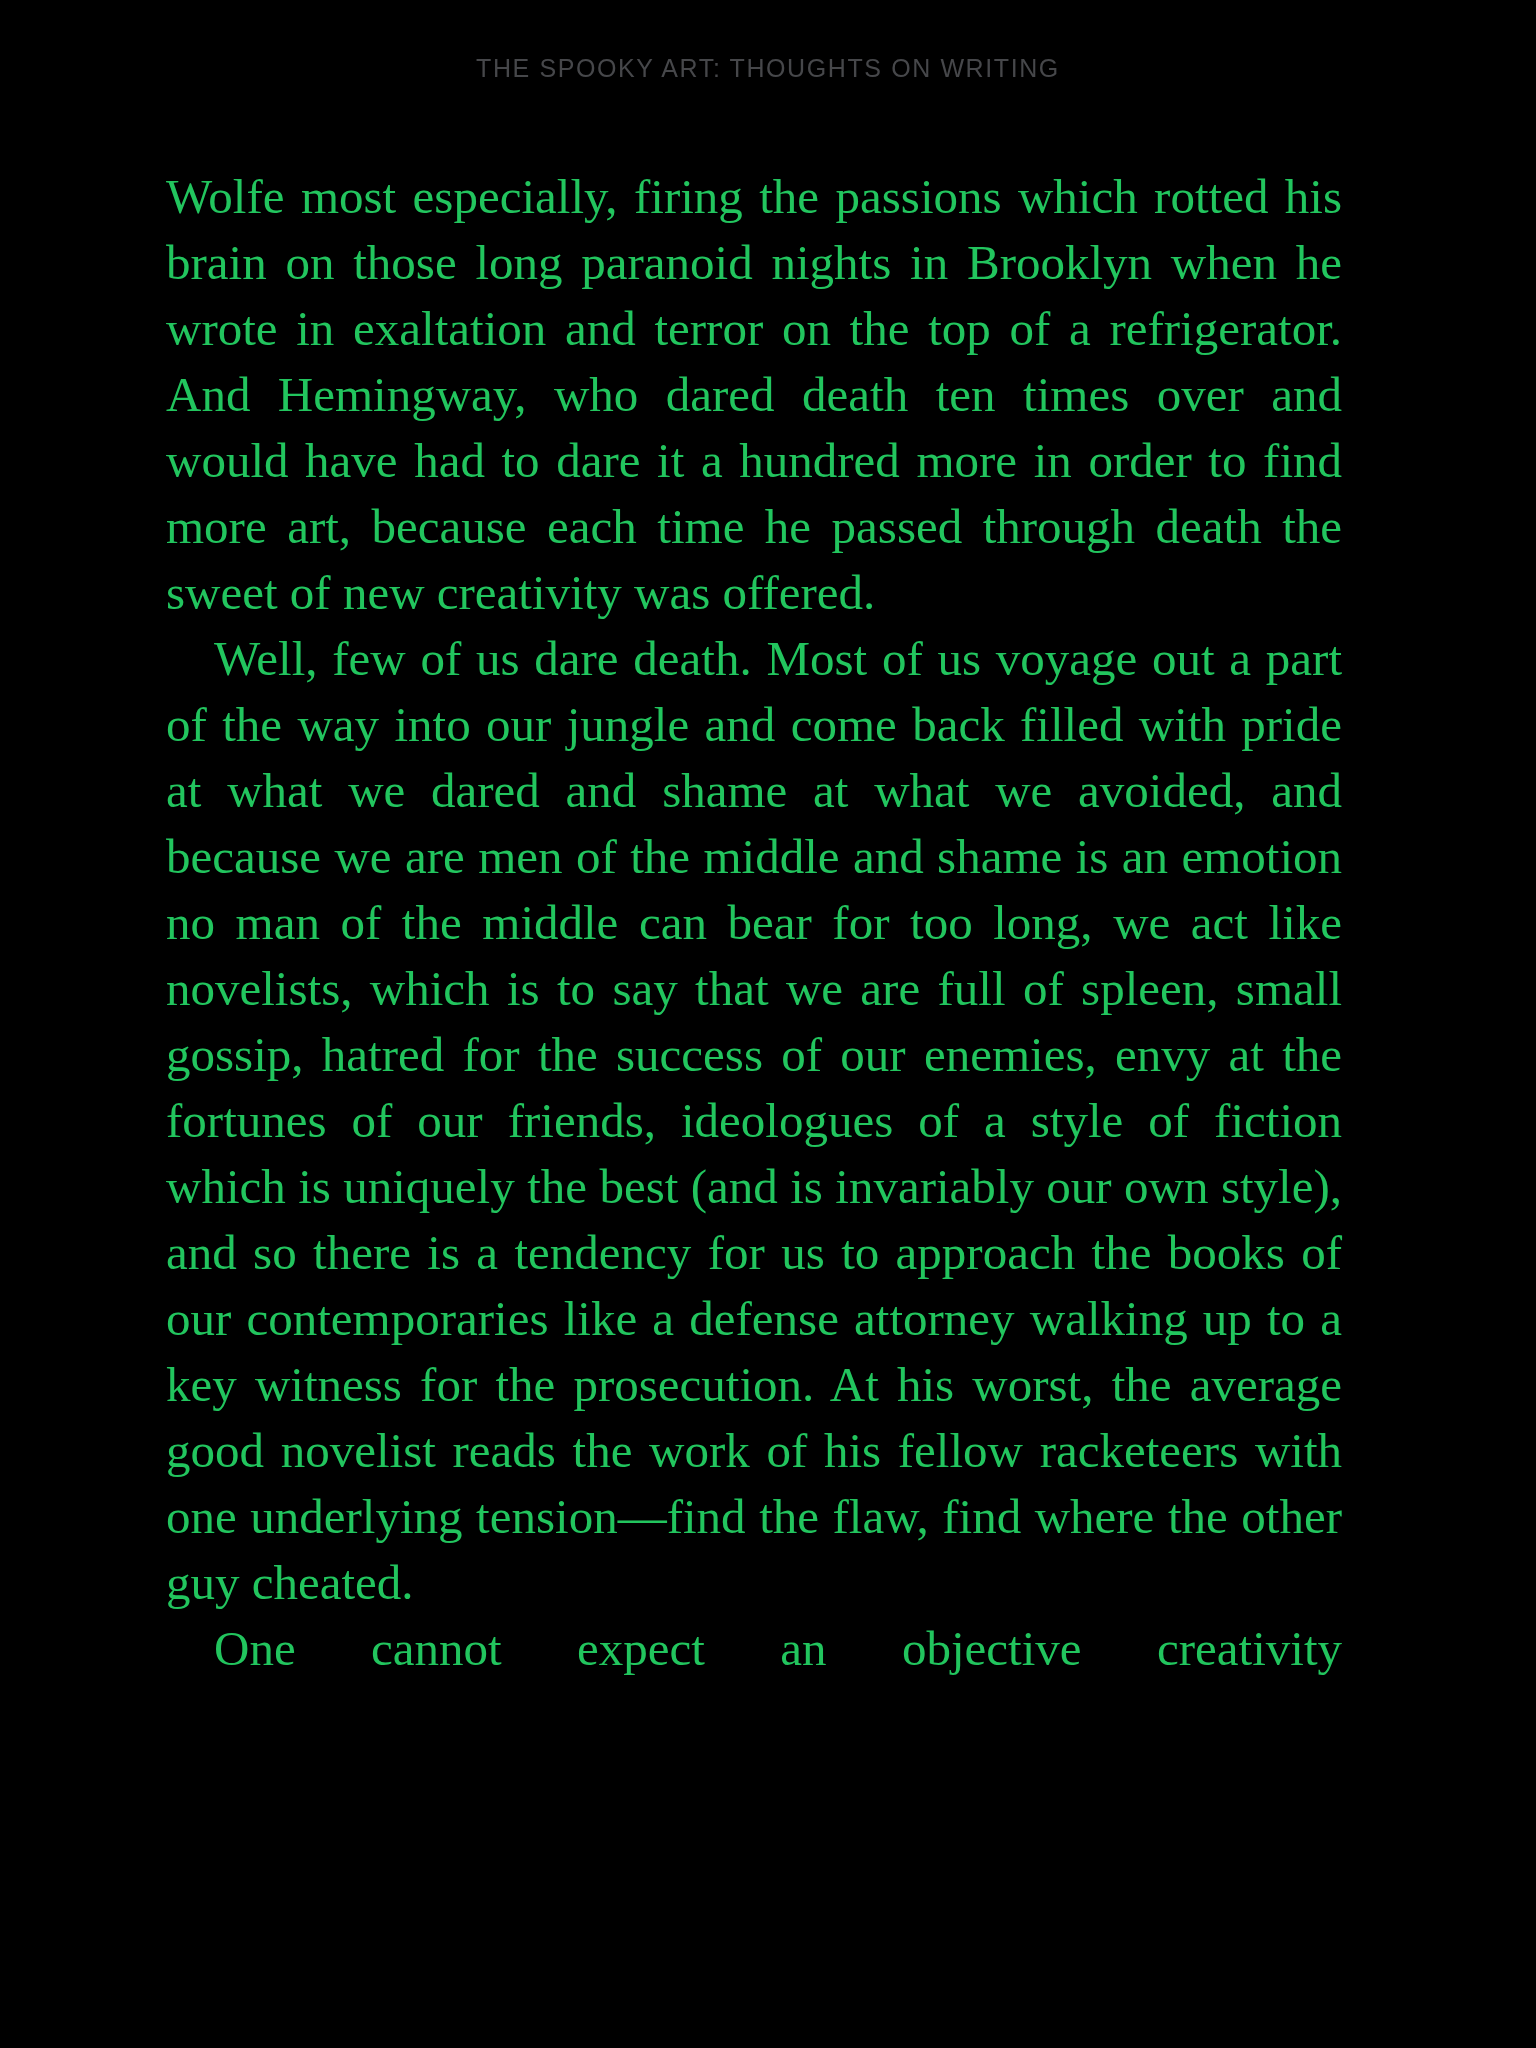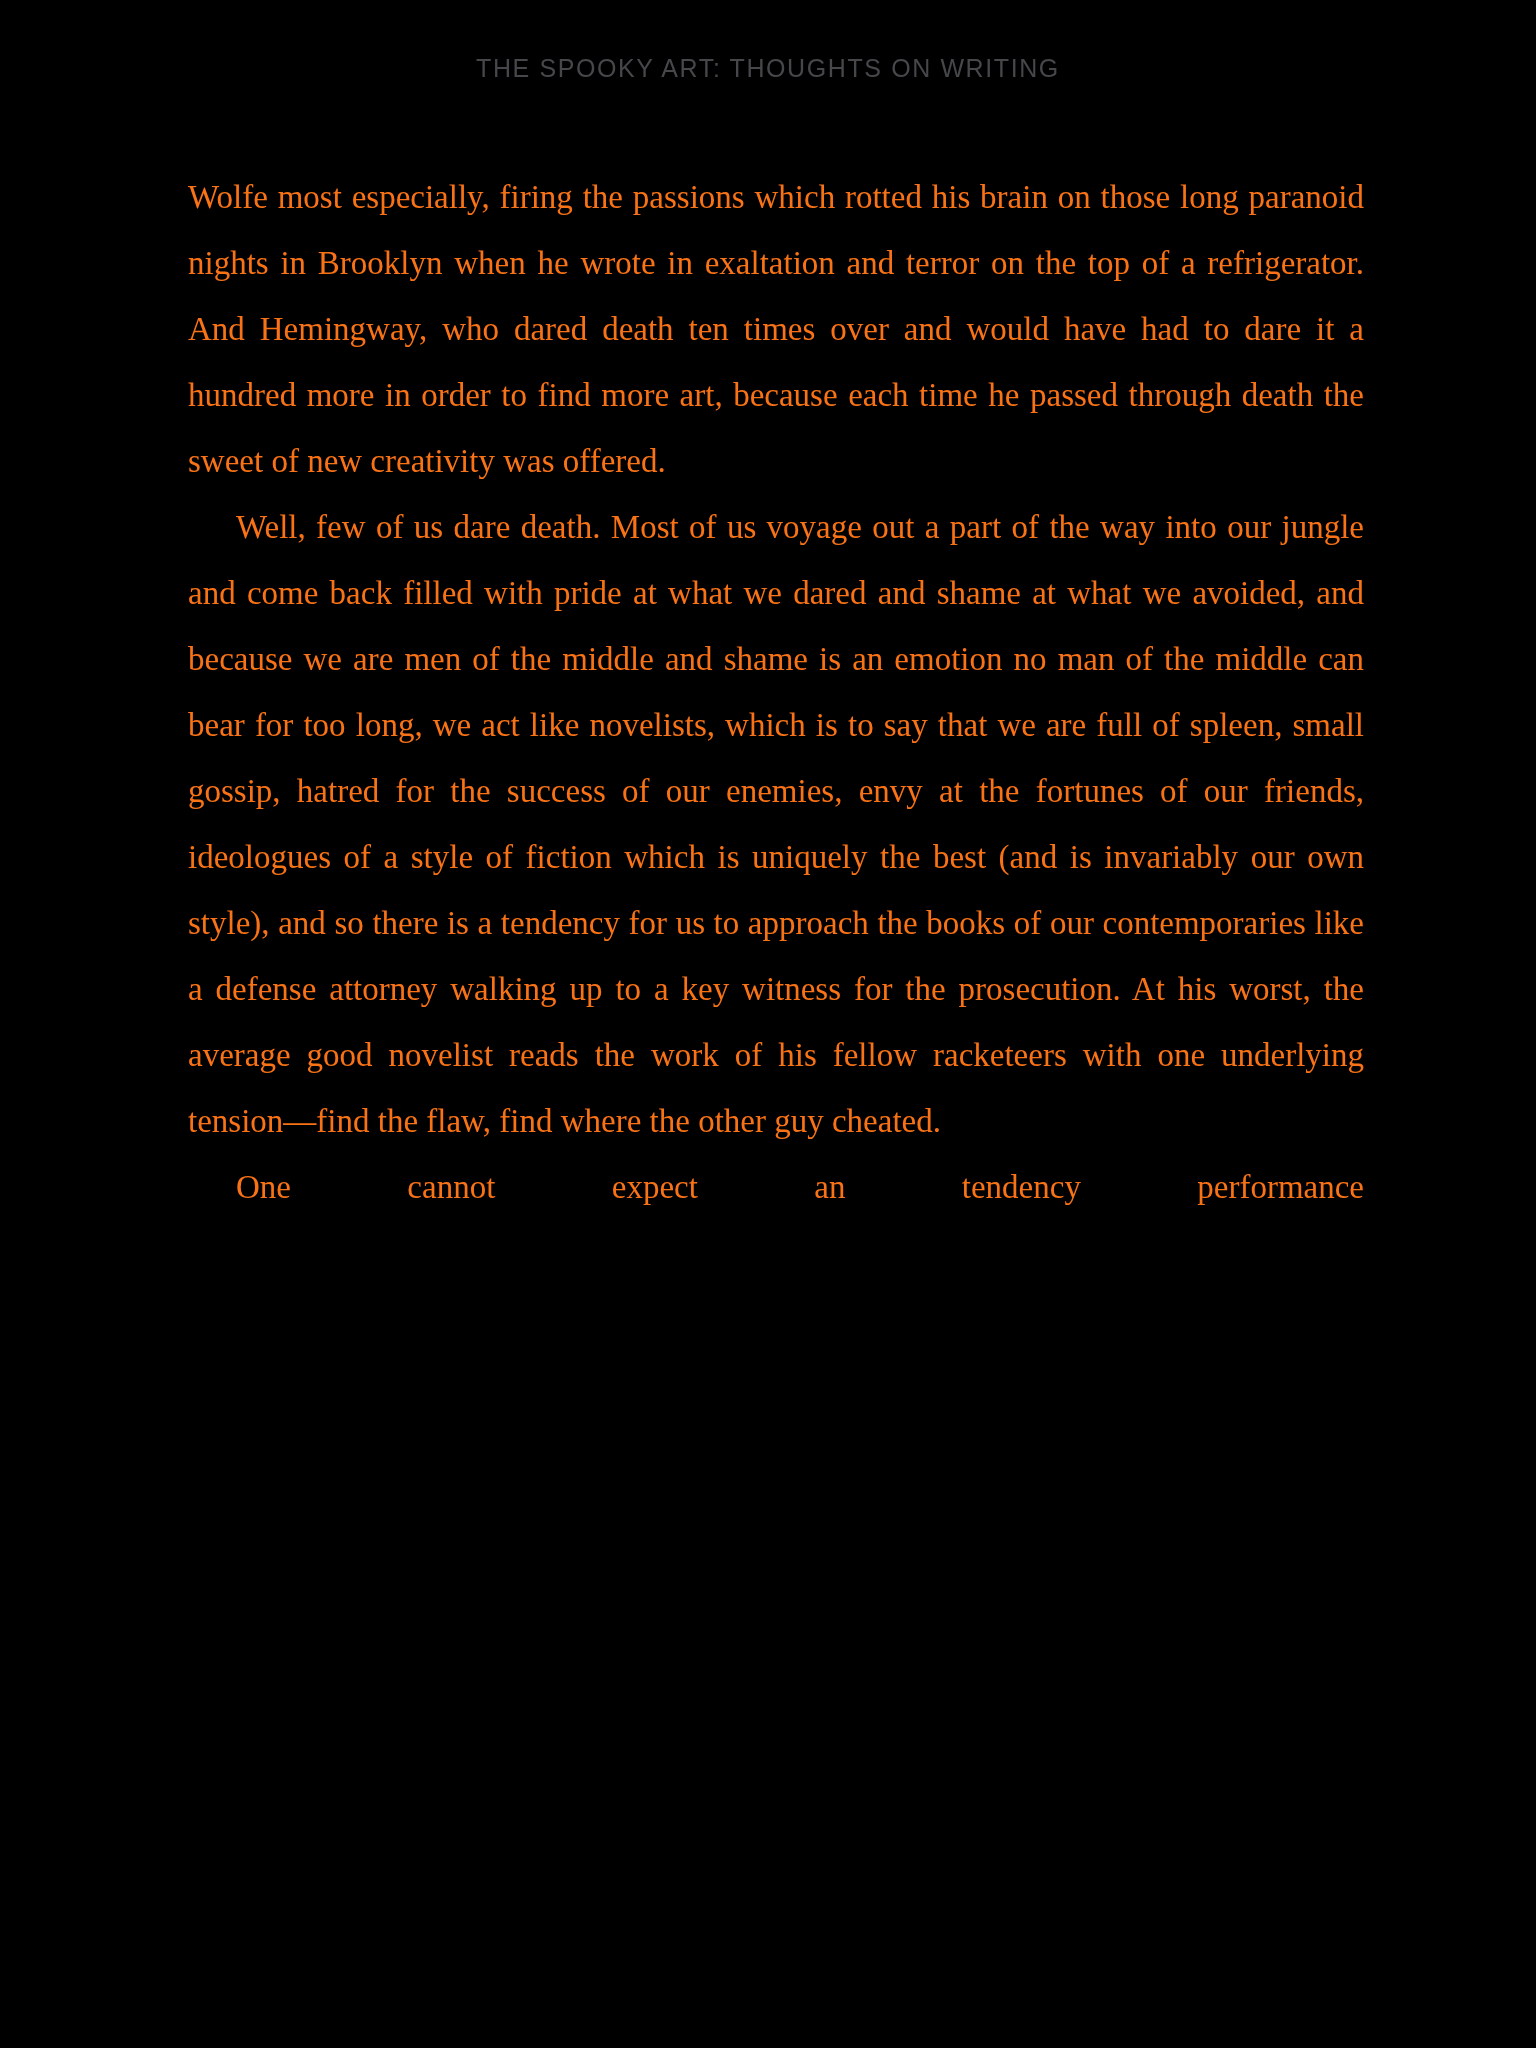--- a/index.html
+++ b/index.html
@@ -24,25 +24,25 @@
     font-family: "Liberation Sans", "DejaVu Sans", sans-serif;
     font-size: 25px;
     font-weight: 400;
     letter-spacing: 1.6px;
     color: #46474a;
     text-transform: uppercase;
     white-space: nowrap;
   }
   .text-column {
     position: absolute;
-    left: 188px;
+    left: 166px;
     top: 164px;
     width: 1176px;
-    color: #f97316;
-    font-size: 33px;
+    color: #22c55e;
+    font-size: 49px;
     line-height: 66px;
     text-align: justify;
     text-justify: inter-word;
     hyphens: none;
     -webkit-hyphens: none;
   }
   .text-column p {
     margin: 0;
     padding: 0;
   }
@@ -57,16 +57,16 @@
 </head>
 <body>
 
 <div class="page">
 
   <div class="running-header">THE SPOOKY ART: THOUGHTS ON WRITING</div>
 
   <div class="text-column">
     <p class="para">Wolfe most especially, firing the passions which rotted his brain on those long paranoid nights in Brooklyn when he wrote in exaltation and terror on the top of a refrigerator. And Hemingway, who dared death ten times over and would have had to dare it a hundred more in order to find more art, because each time he passed through death the sweet of new creativity was offered.</p>
     <p class="para para-indent">Well, few of us dare death. Most of us voyage out a part of the way into our jungle and come back filled with pride at what we dared and shame at what we avoided, and because we are men of the middle and shame is an emotion no man of the middle can bear for too long, we act like novelists, which is to say that we are full of spleen, small gossip, hatred for the success of our enemies, envy at the fortunes of our friends, ideologues of a style of fiction which is uniquely the best (and is invariably our own style), and so there is a tendency for us to approach the books of our contemporaries like a defense attorney walking up to a key witness for the prosecution. At his worst, the average good novelist reads the work of his fellow racketeers with one underlying tension—find the flaw, find where the other guy cheated.</p>
-    <p class="para para-indent para-continues">One cannot expect an tendency performance</p>
+    <p class="para para-indent para-continues">One cannot expect an objective creativity</p>
   </div>
 
 </div>
 
 </body></html>

